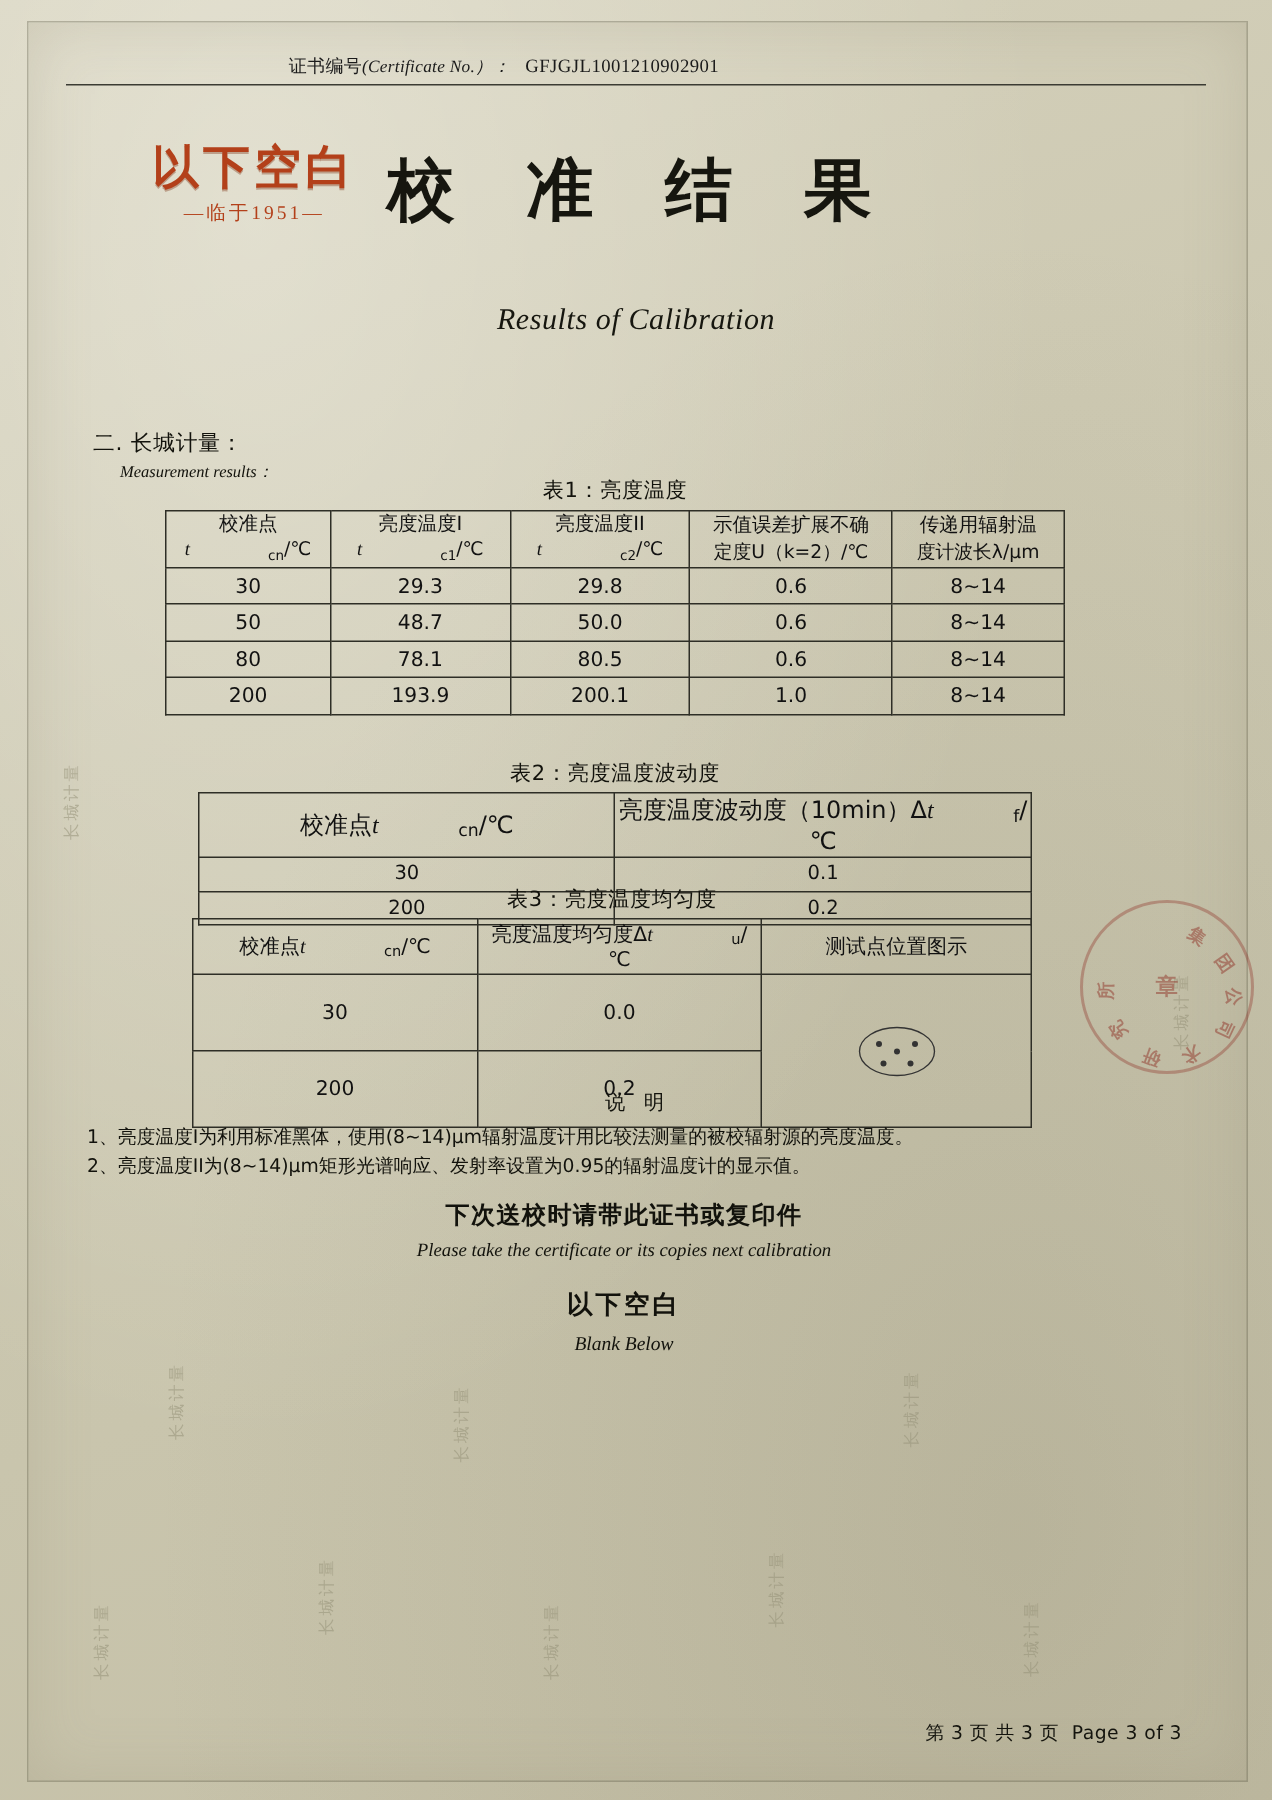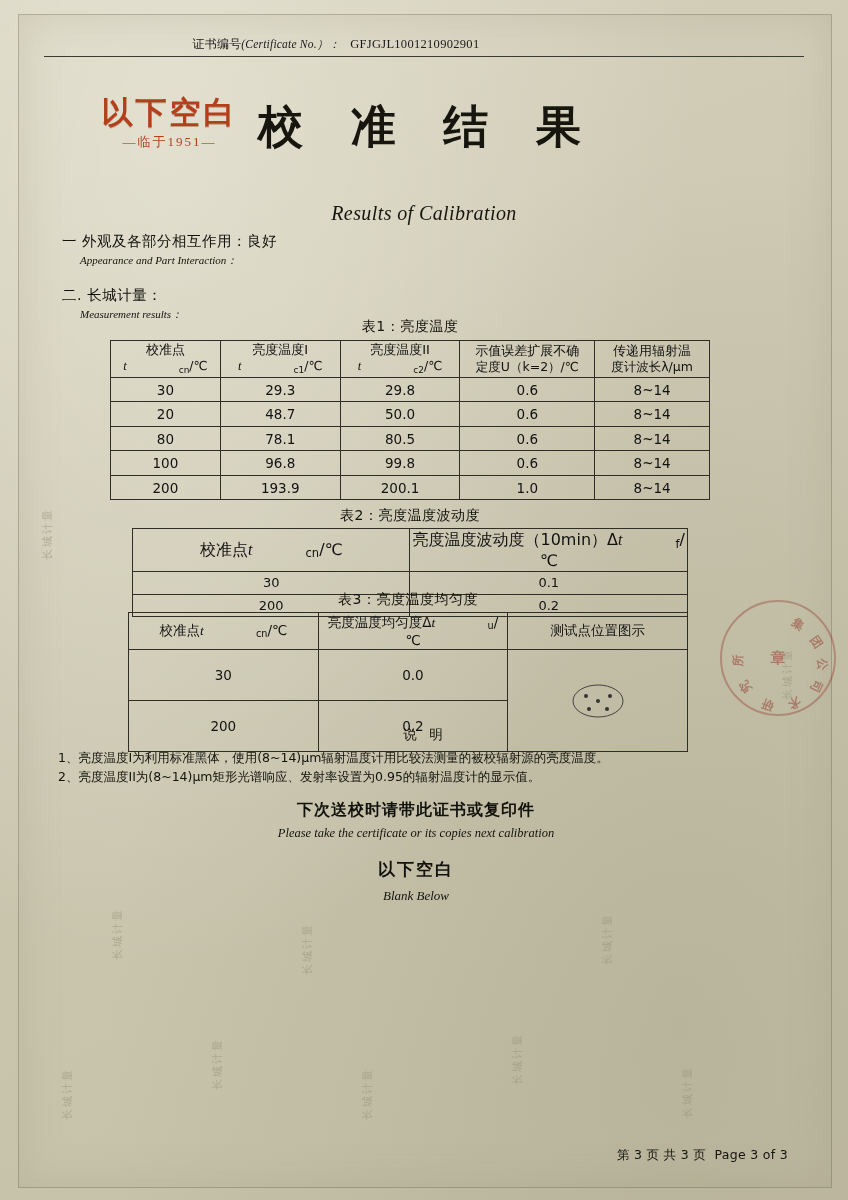--- a/index.html
+++ b/index.html
@@ -299,24 +299,20 @@
   <div class="rule-top"></div>
 
   <div class="logo">
     <div class="logo-cn">以下空白</div>
     <div class="logo-sub">—临于1951—</div>
   </div>
 
   <div class="title-cn">校 准 结 果</div>
   <div class="title-en">Results of Calibration</div>
 
-  <div class="section sec1">
-    <div class="sec-cn">一 外观及各部分相互作用：良好</div>
-    <div class="sec-en">Appearance and Part Interaction：</div>
-  </div>
   <div class="section sec2">
     <div class="sec-cn">二. 长城计量：</div>
     <div class="sec-en">Measurement results：</div>
   </div>
 
   <div class="tbl-caption" style="left:110px; top:318px; width:600px;">表1：亮度温度</div>
   <table class="grid" id="table1">
     <colgroup>
       <col style="width:110px">
         <col style="width:120px">
@@ -348,37 +344,30 @@
         </th>
       </tr>
       <tr>
         <td>30</td>
         <td>29.3</td>
         <td>29.8</td>
         <td>0.6</td>
         <td>8~14</td>
       </tr>
       <tr>
-        <td>20</td>
+        <td>50</td>
         <td>48.7</td>
         <td>50.0</td>
         <td>0.6</td>
         <td>8~14</td>
       </tr>
       <tr>
         <td>80</td>
         <td>78.1</td>
         <td>80.5</td>
-        <td>0.6</td>
-        <td>8~14</td>
-      </tr>
-      <tr>
-        <td>100</td>
-        <td>96.8</td>
-        <td>99.8</td>
         <td>0.6</td>
         <td>8~14</td>
       </tr>
       <tr>
         <td>200</td>
         <td>193.9</td>
         <td>200.1</td>
         <td>1.0</td>
         <td>8~14</td>
       </tr>

